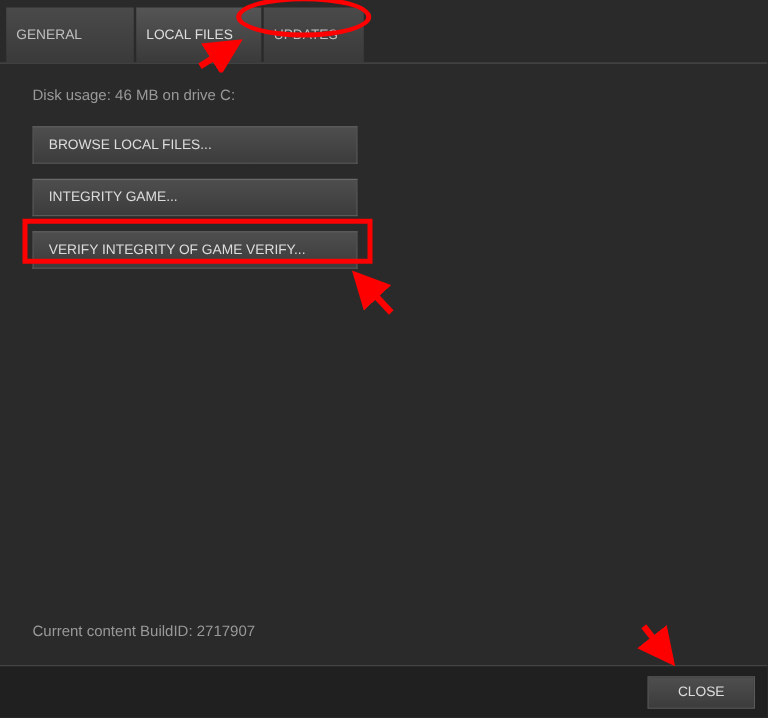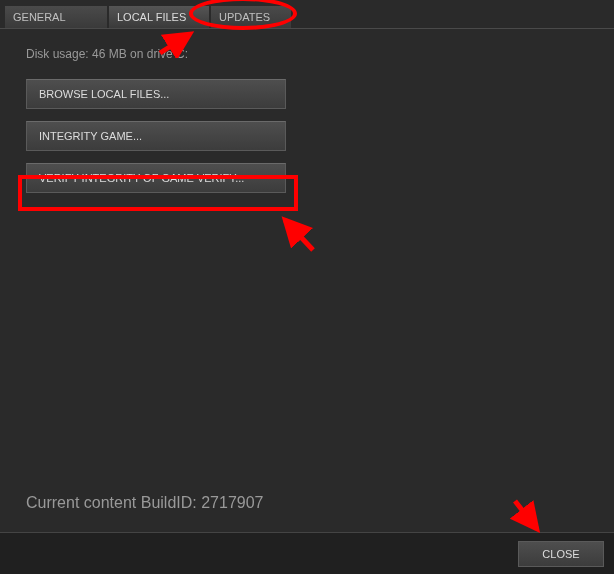--- a/index.html
+++ b/index.html
@@ -16,21 +16,21 @@
       overflow: hidden;
       position: relative;
     }
     .tabs {
       display: flex;
       padding: 6px 5px 0 5px;
       gap: 2px;
       border-bottom: 1px solid #4a4a4a;
     }
     .tab {
-      padding: 5px 8px;
+      padding: 16px 8px;
       background: linear-gradient(to bottom, #4a4a4a, #3a3a3a);
       color: #c0c0c0;
       cursor: pointer;
       font-size: 11px;
       text-align: left;
     }
     .tab.active {
       background: linear-gradient(to bottom, #555, #3a3a3a);
       color: #ddd;
     }
@@ -60,21 +60,21 @@
       font-family: Arial, sans-serif;
     }
     .btn.spacer-above {
       margin-top: 4px;
     }
     .build-id {
       position: absolute;
       left: 26px;
       bottom: 62px;
       color: #999;
-      font-size: 16px;
+      font-size: 12px;
     }
     .footer {
       position: absolute;
       left: 0;
       right: 0;
       bottom: 0;
       height: 42px;
       background: #202020;
       border-top: 1px solid #444;
       display: flex;

